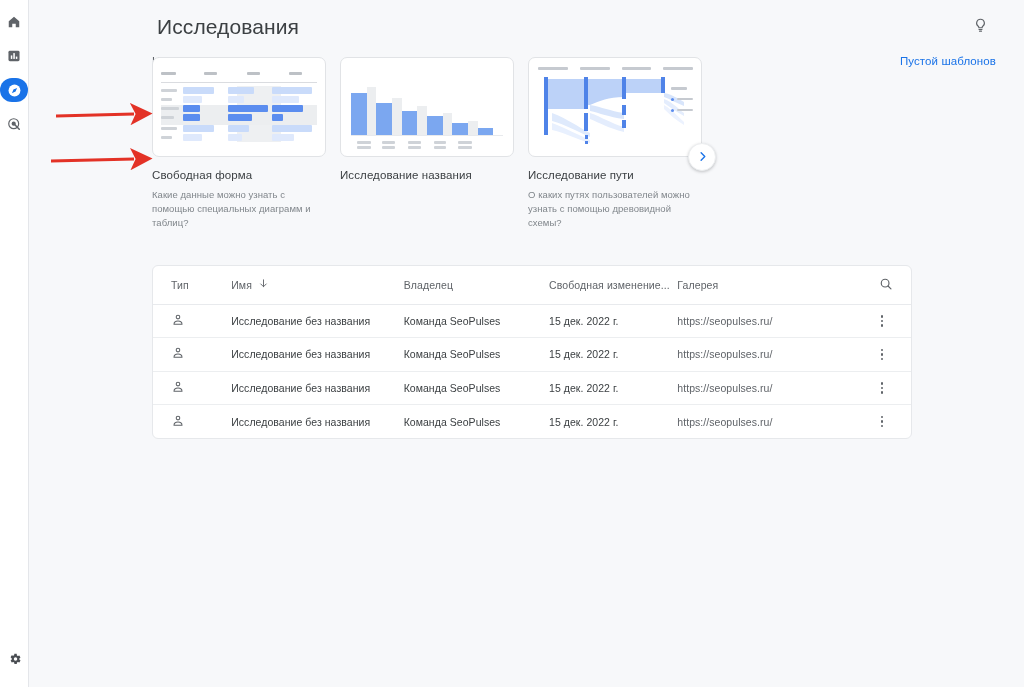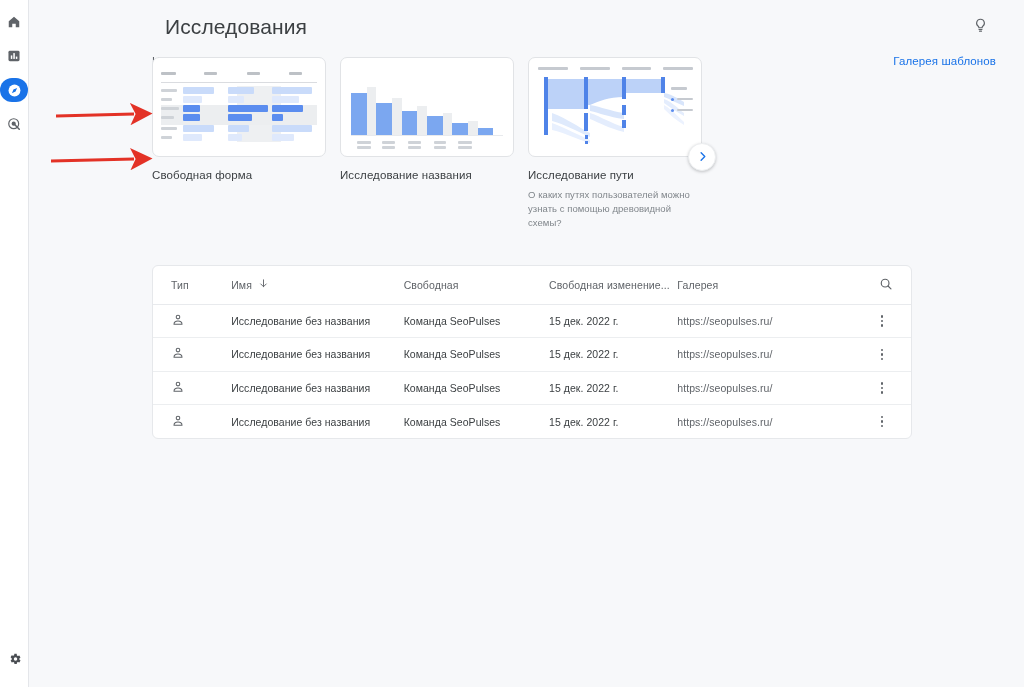--- a/index.html
+++ b/index.html
@@ -33,21 +33,21 @@
   .rail-bottom { position: absolute; bottom: 16px; left: 0; width: 29px; display: flex; justify-content: center; }
 
   
   .content {
     flex: 1 1 auto; height: 687px;
     background: #f7f8fa;
     position: relative;
     overflow: hidden;
   }
 
-  .page-head { position: absolute; left: 136px; top: 14px; width: 760px; }
+  .page-head { position: absolute; left: 128px; top: 14px; width: 760px; }
   .page-title {
     font-size: 21px; color: #3c4043; font-weight: 400; letter-spacing: .1px;
     line-height: 26px;
   }
   .page-subhead {
     position: absolute; left: 123px; top: 55px;
     font-size: 11.5px; color: #5f6368; letter-spacing: .1px;
   }
   .bulb {
     position: absolute; right: 33px; top: 16px;
@@ -254,21 +254,21 @@
     <div class="bulb">
       <span>
         <svg width="17" height="17" viewBox="0 0 24 24" fill="none" stroke="#5f6368" stroke-width="1.6" stroke-linecap="round">
           <path d="M12 3.2a5.4 5.4 0 0 0-3.2 9.8c.6.5.9 1.2.9 1.9v.3h4.6v-.3c0-.7.3-1.4.9-1.9A5.4 5.4 0 0 0 12 3.2z"></path>
           <path d="M9.9 17.6h4.2"></path>
           <path d="M10.6 20h2.8"></path>
         </svg>
       </span>
     </div>
 
-    <div class="gallery-link">Галерея шаблонов</div>
+    <div class="gallery-link">Пустой шаблонов</div>
 
     <div class="cards">
 
 
       <div class="card">
         <div class="card-thumb">
           <div class="ff">
             <div class="ff-hdr">
               <div class="ff-hdrcell" style="flex:0 0 28px;justify-content:flex-start">
                   <div class="ff-hdrbar" style="width:15px"></div>
@@ -383,20 +383,21 @@
                     </div>
                   <div class="ff-cell">
                       <div class="ff-bar" style="width:50%;background:#dfe9fc"></div>
                     </div>
                 </div>
               </div>
             </div>
           </div>
         </div>
         <div class="card-title">Свободная форма</div>
+        <div class="card-desc">Какие данные можно узнать с помощью специальных диаграмм и таблиц?</div>
       </div>
 
       <div class="card">
         <div class="card-thumb">
           <div class="fn">
             <div class="fn-plot">
               <div class="fn-bars">
                 <div class="fn-slot">
                     <div class="fn-drop" style="height:48px"></div>
                     <div class="fn-bar" style="height:62%"></div>
@@ -527,21 +528,21 @@
                 <span>
                   <svg width="11" height="11" viewBox="0 0 24 24" fill="none" stroke="#5f6368" stroke-width="2" stroke-linecap="round" stroke-linejoin="round">
                     <line x1="12" y1="4" x2="12" y2="19"></line>
                       <polyline points="6 13 12 19 18 13"></polyline>
                   </svg>
                 </span>
               </div>
             </th>
             <th class="col-owner">
               <div class="th-inner">
-                  <span>Свободная</span>
+                  <span>Владелец</span>
                 </div>
             </th>
             <th class="col-mod">
               <div class="th-inner">
                   <span>Свободная изменение...</span>
                 </div>
             </th>
             <th class="col-res">
               <div class="th-inner">
                   <span>Галерея</span>

